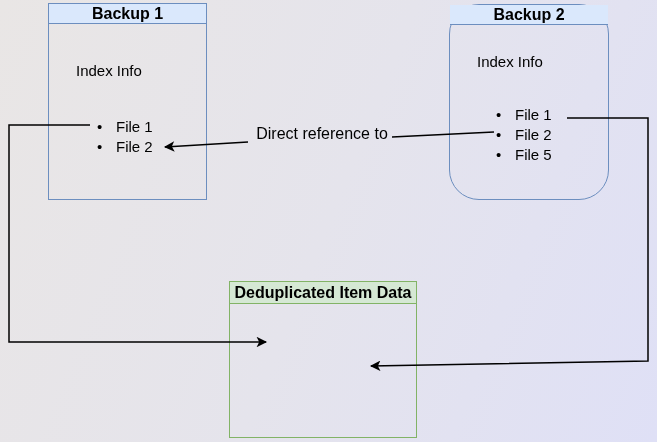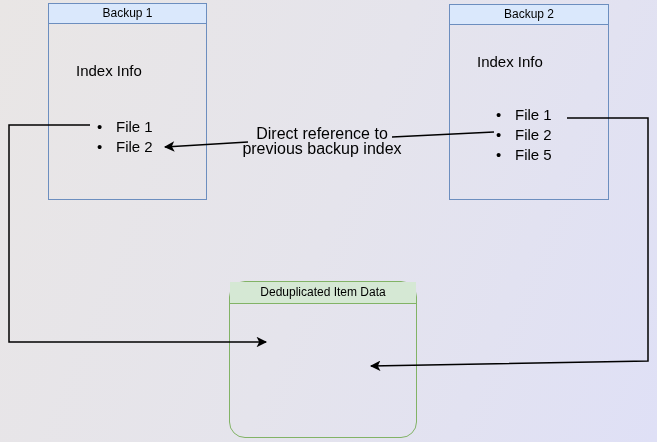--- a/index.html
+++ b/index.html
@@ -14,28 +14,28 @@
     width: 657px;
     height: 442px;
     background: linear-gradient(112deg, #e9e6e5 0%, #e5e4ec 50%, #dfe0f6 100%);
   }
   .shape-box {
     position: absolute;
     border: 1.5px solid;
     background: transparent;
   }
   .shape-box.blue  { border-color: #6c8ebf; }
-  .shape-box.green { border-color: #82b366; border-radius: 16px; }
+  .shape-box.green { border-color: #82b366; }
   .box-header {
     width: 100%;
     border-bottom: 1.5px solid;
     border-color: inherit;
     text-align: center;
-    font-weight: normal;
-    font-size: 12px;
+    font-weight: bold;
+    font-size: 16px;
   }
   .blue  .box-header { background: #dae8fc; border-bottom-color: #6c8ebf; height: 20px; line-height: 19px; }
   .green .box-header { background: #d5e8d4; border-bottom-color: #82b366; height: 22px; line-height: 21px; }
   .box-subtitle {
     position: absolute;
     font-size: 15px;
     line-height: 20px;
     white-space: nowrap;
   }
   ul.file-list {
@@ -74,21 +74,21 @@
   }
   svg.edges .edge {
     fill: none;
     stroke: #000;
     stroke-width: 1.5;
   }
   
   #backup1 { left: 48px;  top: 3px;   width: 159px; height: 197px; }
   #backup1 .box-subtitle { left: 27px; top: 57px; }
   #backup1 ul.file-list  { left: 48px; top: 113px; }
-  #backup2 { left: 449px; top: 4px;   width: 160px; height: 196px; }
+  #backup2 { left: 449px; top: 4px;   width: 160px; height: 196px; border-radius: 30px; }
   #backup2 .box-subtitle { left: 27px; top: 47px; }
   #backup2 ul.file-list  { left: 46px; top: 100px; }
   #dedup   { left: 229px; top: 281px; width: 188px; height: 157px; }
   #dedup ul.file-list    { left: 47px; top: 54px; }
 </style>
 </head>
 <body>
 
 <div id="canvas">
 
@@ -122,16 +122,15 @@
       </marker>
     </defs>
     <polyline class="edge" points="90,125 9,125 9,342 266,342" marker-end="url(#arrow)"></polyline>
     <line class="edge" x1="494" y1="132" x2="392" y2="137"></line>
     <line class="edge" x1="248" y1="142" x2="165" y2="147" marker-end="url(#arrow)"></line>
     <polyline class="edge" points="567,118 648,118 648,361 371,366" marker-end="url(#arrow)"></polyline>
   </svg>
 
   <div id="edge-label">
     <span>Direct reference to</span>
-    <span>previous backup index</span>
   </div>
 
 </div>
 
 </body></html>

